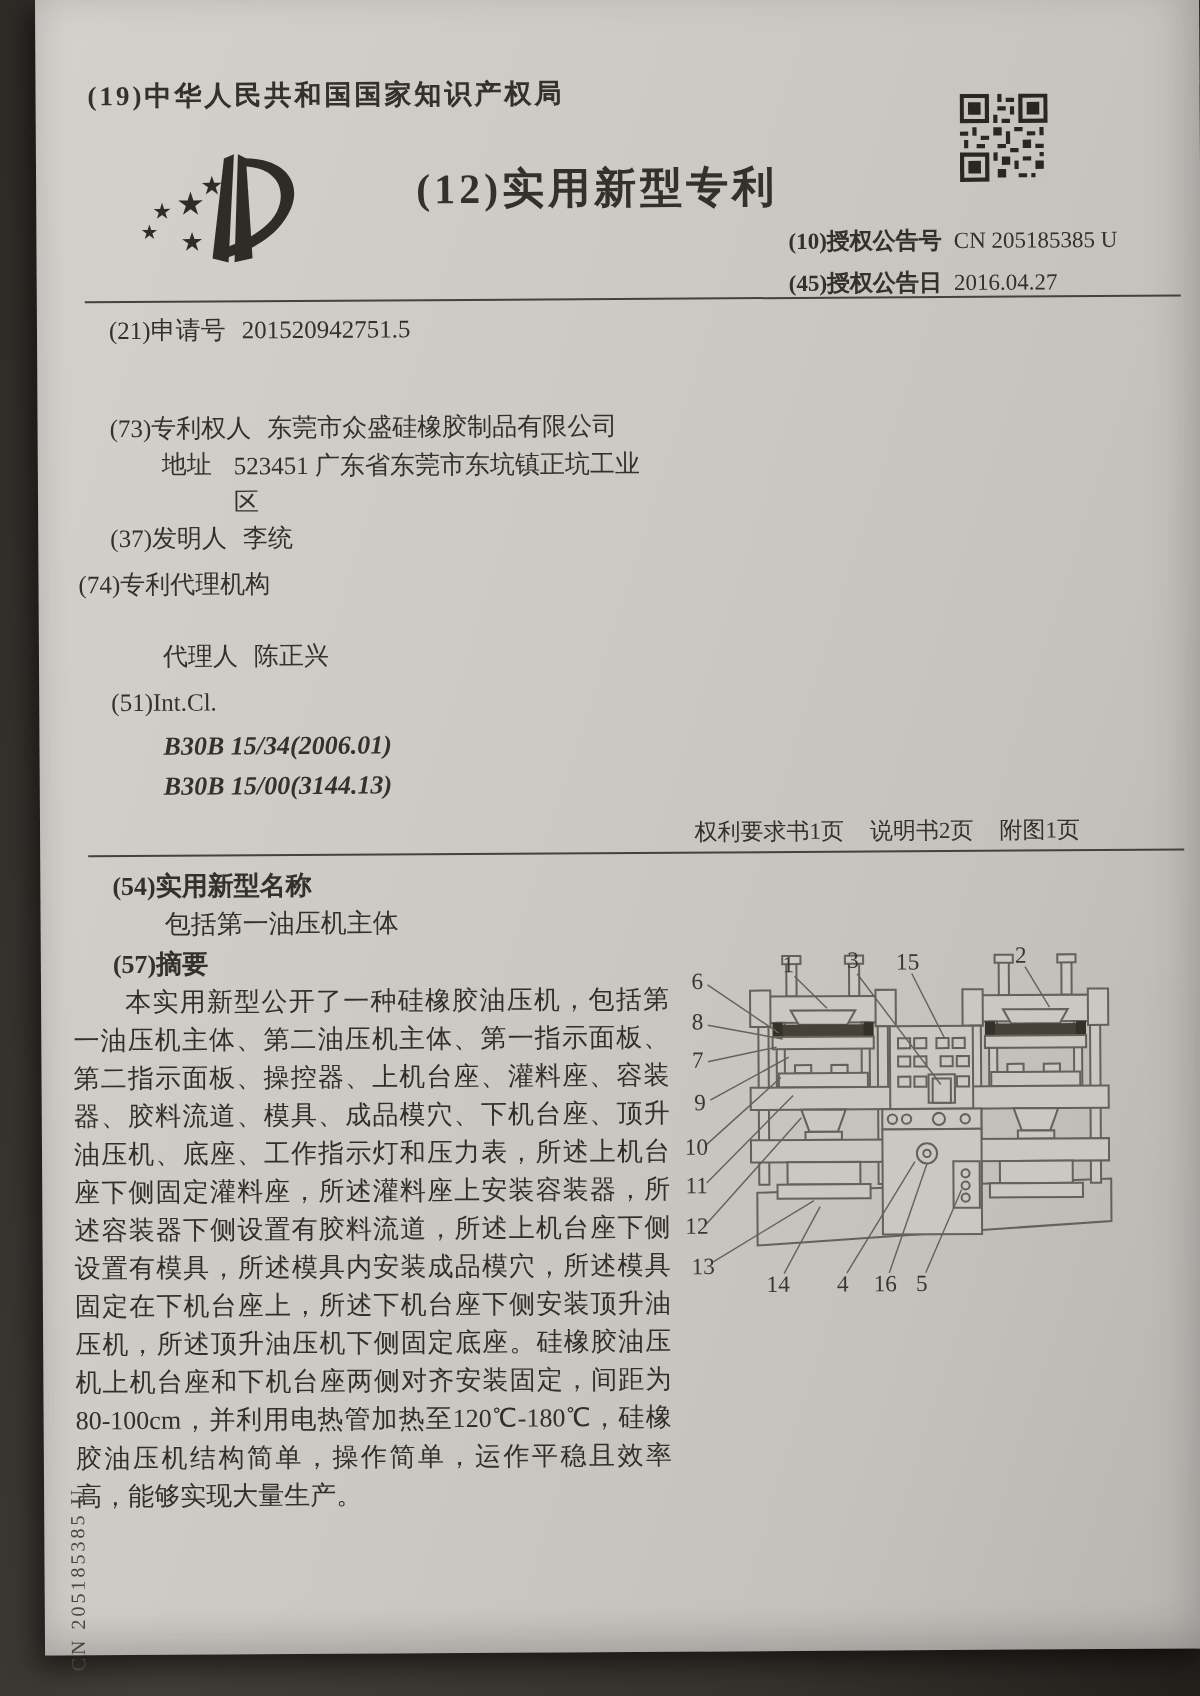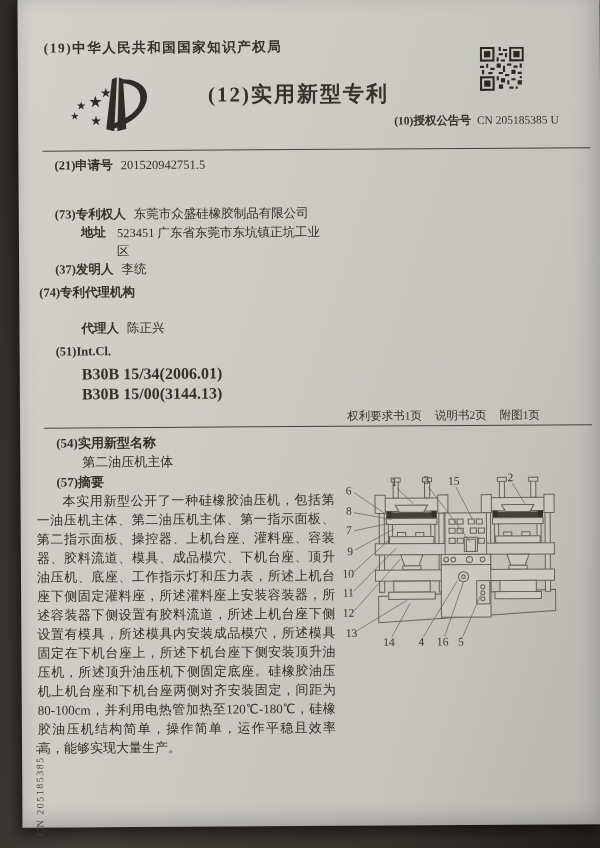--- a/index.html
+++ b/index.html
@@ -16,24 +16,24 @@
     color:#34302b;
   }
   .abs{position:absolute;}
   .office-line{font-size:13.5px;font-weight:bold;letter-spacing:1.5px;white-space:nowrap;}
   .doc-type{font-size:21px;font-weight:bold;letter-spacing:2px;white-space:nowrap;}
   .pubrow{font-size:11.5px;white-space:nowrap;}
   .pubrow .lbl{font-weight:bold;}
   .pubrow .val{margin-left:6px;font-family:"Liberation Serif",serif;}
   .rule{position:absolute;height:0;border-top:1.6px solid #45413c;}
   .biblio-row{font-size:12.5px;white-space:nowrap;}
-  .biblio-row .lbl{font-weight:bold;}
+  .biblio-row .lbl{font-weight:normal;}
   .biblio-row .val{margin-left:8px;}
   .wrapval{font-size:12.5px;line-height:18px;}
-  .intcl{font-size:16px;font-weight:bold;white-space:nowrap;}
+  .intcl{font-size:13px;font-style:italic;font-weight:bold;white-space:nowrap;}
   .pages-info{font-size:11.5px;display:flex;gap:13px;white-space:nowrap;}
   .sec-label{font-size:13px;font-weight:bold;white-space:nowrap;}
   .sec-title{font-size:13px;white-space:nowrap;}
   .abstract{
     width:298px;font-size:13px;line-height:19px;text-align:justify;
     text-indent:2em;color:#322e29;
   }
   .side-code{
     font-size:10px;letter-spacing:1.5px;color:#4a463f;white-space:nowrap;
     transform:rotate(-90deg);transform-origin:left top;
@@ -107,20 +107,23 @@
         <rect x="9" y="18" width="2" height="2"></rect>
           <rect x="17" y="19" width="1" height="1"></rect>
           <rect x="19" y="14" width="1" height="1"></rect>
       </g>
     </svg>
   </div>
 
   <div class="abs pubrow" style="left:376px;top:118px">
     <span class="lbl">(10)授权公告号</span><span class="val">CN 205185385 U</span>
   </div>
+  <div class="abs pubrow" style="left:376px;top:139px">
+    <span class="lbl">(45)授权公告日</span><span class="val">2016.04.27</span>
+  </div>
 
   <div class="rule" style="left:24px;top:153px;width:548px"></div>
 
   <div class="abs biblio-row" style="left:36px;top:160px">
     <span class="lbl">(21)申请号</span><span class="val">201520942751.5</span>
   </div>
   <div class="abs biblio-row" style="left:36px;top:209px">
     <span class="lbl">(73)专利权人</span><span class="val">东莞市众盛硅橡胶制品有限公司</span>
   </div>
   <div class="abs biblio-row" style="left:62px;top:227px">
@@ -144,21 +147,21 @@
   <div class="abs intcl" style="left:62px;top:388px">B30B 15/00(3144.13)</div>
 
   <div class="abs pages-info" style="right:62px;top:413px">
     <span>权利要求书1页</span>
     <span>说明书2页</span>
     <span>附图1页</span>
   </div>
   <div class="rule" style="left:24px;top:430px;width:548px"></div>
 
   <div class="abs sec-label" style="left:36px;top:437px">(54)实用新型名称</div>
-  <div class="abs sec-title" style="left:62px;top:456px">第二油压机主体</div>
+  <div class="abs sec-title" style="left:62px;top:456px">包括第一油压机主体</div>
   <div class="abs sec-label" style="left:36px;top:476px">(57)摘要</div>
   <div class="abs abstract" style="left:16px;top:494px">本实用新型公开了一种硅橡胶油压机，包括第一油压机主体、第二油压机主体、第一指示面板、第二指示面板、操控器、上机台座、灌料座、容装器、胶料流道、模具、成品模穴、下机台座、顶升油压机、底座、工作指示灯和压力表，所述上机台座下侧固定灌料座，所述灌料座上安装容装器，所述容装器下侧设置有胶料流道，所述上机台座下侧设置有模具，所述模具内安装成品模穴，所述模具固定在下机台座上，所述下机台座下侧安装顶升油压机，所述顶升油压机下侧固定底座。硅橡胶油压机上机台座和下机台座两侧对齐安装固定，间距为80-100cm，并利用电热管加热至120℃-180℃，硅橡胶油压机结构简单，操作简单，运作平稳且效率高，能够实现大量生产。</div>
 
   <div class="abs figure" style="left:310px;top:466px">
     <svg width="268" height="209" viewBox="0 0 265 206">
       <g stroke="#64615b" stroke-width="1" fill="none">
 
         <polygon points="47,133 222,127 222,148 47,159"></polygon>
 
         <g id="press" fill="#cac8c3">

